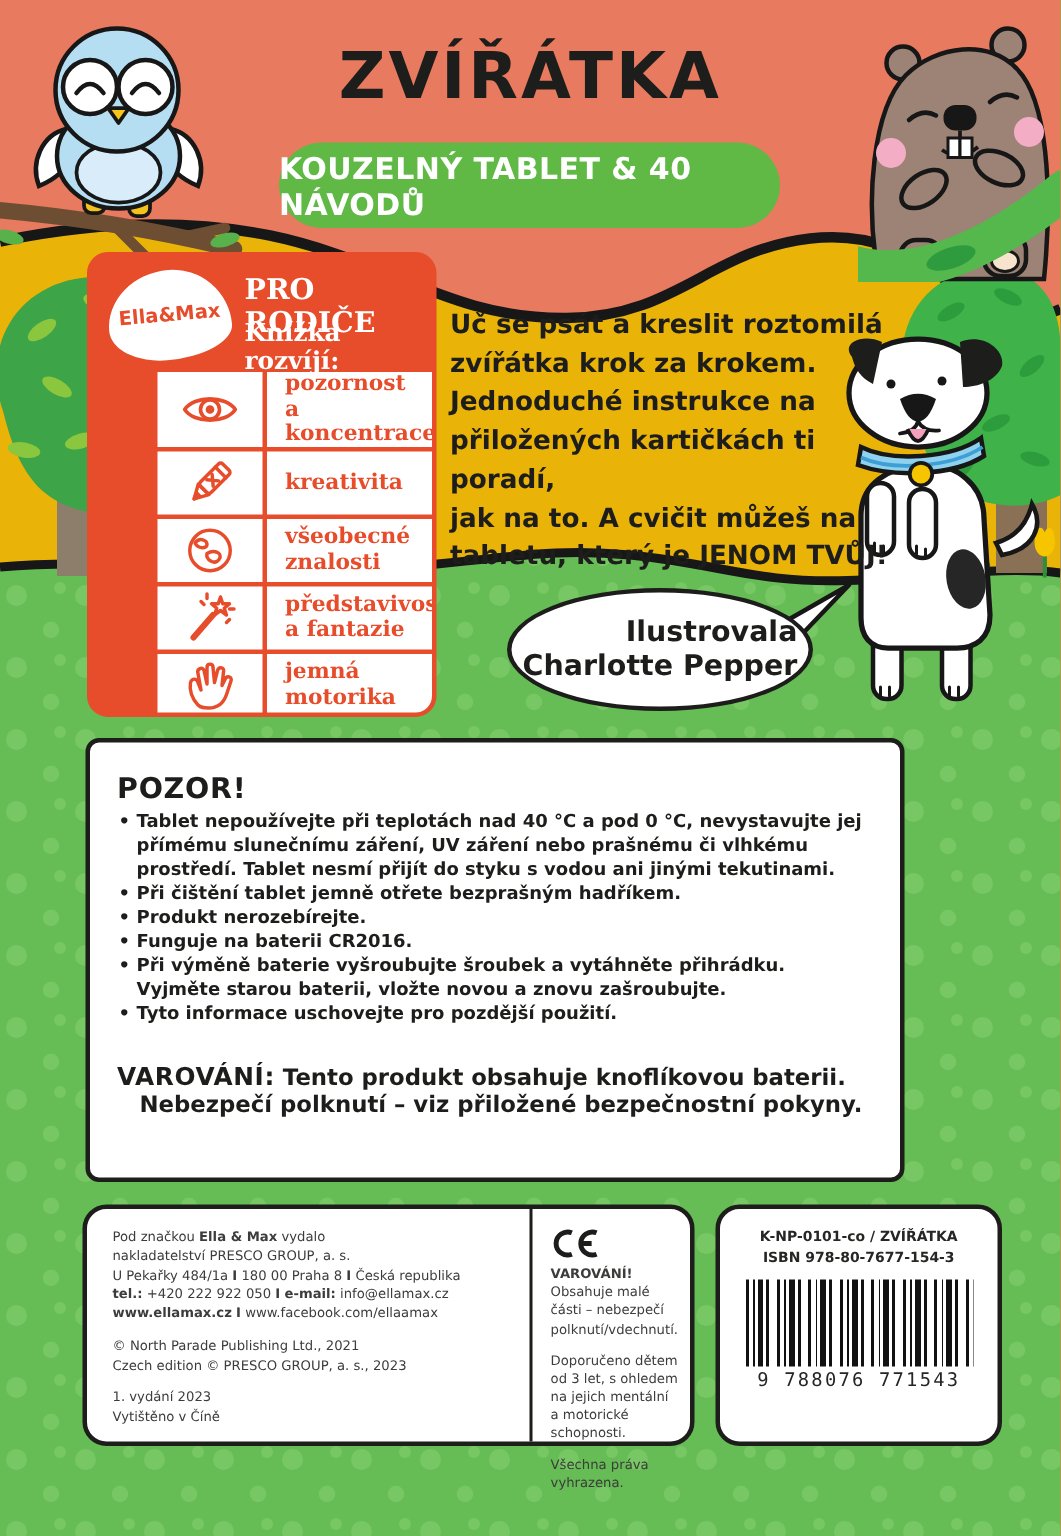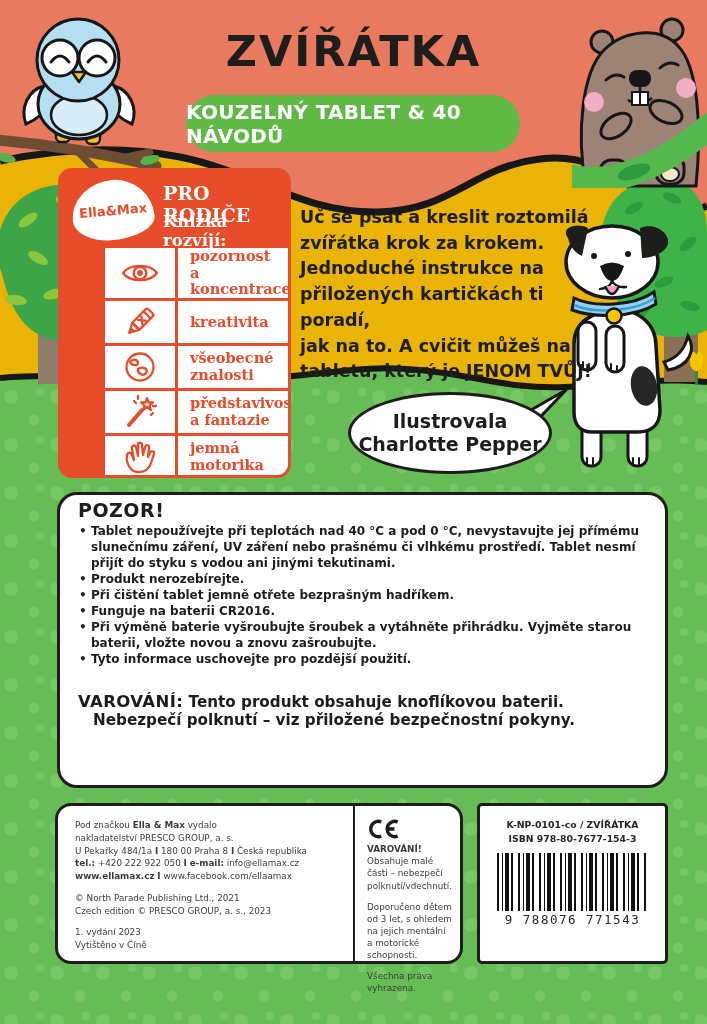--- a/index.html
+++ b/index.html
@@ -27,49 +27,49 @@
   .p-rows{display:grid;grid-template-rows:repeat(5,1fr);row-gap:3px;height:230px;padding-left:44px;}
   .p-row{display:grid;grid-template-columns:70px 1fr;column-gap:3px;}
   .p-cell{background:#fff;display:flex;align-items:center;}
   .p-ico{justify-content:center;}
   .p-lbl{color:#E74C2B;font-family:"DejaVu Serif",serif;font-size:14.5px;font-weight:700;
          line-height:1.15;white-space:pre-line;padding-left:12px;}
   
   .intro{left:300px;top:205px;width:300px;font-size:17.5px;font-weight:600;
          line-height:1.47;white-space:pre-line;}
   
-  .bubble{left:348px;top:392px;width:198px;height:76px;background:#fff;
+  .bubble{left:338px;top:392px;width:198px;height:76px;background:#fff;
           border:3px solid #1d1d1b;border-radius:50%;display:flex;align-items:center;
-          justify-content:center;text-align:center;font-size:19px;font-weight:600;
+          justify-content:center;text-align:right;font-size:19px;font-weight:600;
           line-height:1.22;white-space:pre-line;}
   
-  .caution{left:57px;top:492px;width:611px;height:296px;background:#fff;
-           border:3.5px solid #1d1d1b;border-radius:20px;box-sizing:border-box;
-           padding:4px 18px 0 18px;}
+  .caution{left:57px;top:492px;width:546px;height:296px;background:#fff;
+           border:3.5px solid #1d1d1b;border-radius:9px;box-sizing:border-box;
+           padding:20px 18px 0 18px;}
   .c-title{font-size:19px;font-weight:800;letter-spacing:.5px;margin:0 0 3px 0;}
   .c-list{list-style:none;margin:0;padding:0;font-size:12px;font-weight:700;line-height:1.33;}
   .c-list div{padding-left:13px;position:relative;}
   .c-list div::before{content:"•";position:absolute;left:1px;}
   .warn1{margin-top:24px;font-size:15.2px;font-weight:700;}
   .warn-label{font-size:16.5px;font-weight:800;letter-spacing:.4px;}
   .warn2{padding-left:15px;font-size:15.2px;font-weight:700;}
   
   .imprint{left:55px;top:803px;width:408px;height:161px;background:#fff;
            border:3px solid #1d1d1b;border-radius:16px;box-sizing:border-box;display:flex;}
   .imp-left{width:308px;box-sizing:border-box;padding:13px 8px 8px 17px;font-size:8.8px;
             line-height:1.45;color:#3c3c3b;}
   .imp-left .grp{margin-bottom:9px;}
   .imp-right{flex:1;border-left:2.5px solid #1d1d1b;box-sizing:border-box;
              padding:12px 8px 8px 12px;font-size:8.8px;line-height:1.38;color:#3c3c3b;}
   .imp-right .grp{margin-bottom:9px;}
   .t-bold{font-weight:700;}
   b{font-weight:700;}
   
   .bcbox{left:477px;top:803px;width:191px;height:161px;background:#fff;
-         border:3px solid #1d1d1b;border-radius:5px;box-sizing:border-box;
+         border:3px solid #1d1d1b;border-radius:16px;box-sizing:border-box;
          text-align:center;padding:13px 8px 0 8px;color:#262625;}
   .bc-code{font-size:9.3px;font-weight:700;}
   .bc-isbn{font-size:9.3px;font-weight:700;margin-top:3px;}
   .bars{margin:9px auto 0;width:152px;height:58px;
         background:repeating-linear-gradient(90deg,#111 0 2px,#fff 2px 5px,#111 5px 6px,
         #fff 6px 8px,#111 8px 12px,#fff 12px 14px,#111 14px 16px,#fff 16px 21px);}
   .digits{font-family:"DejaVu Sans Mono",monospace;font-size:12.5px;letter-spacing:1.5px;margin-top:1px;}
 </style>
 </head>
 <body>
@@ -277,22 +277,22 @@
   <svg class="abs" style="left:508px;top:388px" width="62" height="50" viewBox="0 0 62 50">
     <polygon points="2,34 58,2 16,46" fill="#fff" stroke="#171717" stroke-width="3" stroke-linejoin="round"></polygon>
   </svg>
   <div class="abs bubble">Ilustrovala
 Charlotte Pepper</div>
 
   <div class="abs caution">
     <div class="c-title">POZOR!</div>
     <div class="c-list">
         <div>Tablet nepoužívejte při teplotách nad 40 °C a pod 0 °C, nevystavujte jej přímému slunečnímu záření, UV záření nebo prašnému či vlhkému prostředí. Tablet nesmí přijít do styku s vodou ani jinými tekutinami.</div>
+        <div>Při čištění tablet jemně otřete bezprašným hadříkem.</div>
         <div>Produkt nerozebírejte.</div>
-        <div>Při čištění tablet jemně otřete bezprašným hadříkem.</div>
         <div>Funguje na baterii CR2016.</div>
         <div>Při výměně baterie vyšroubujte šroubek a vytáhněte přihrádku. Vyjměte starou baterii, vložte novou a znovu zašroubujte.</div>
         <div>Tyto informace uschovejte pro pozdější použití.</div>
       </div>
     <div class="warn1">
       <span class="warn-label">VAROVÁNÍ:</span>
       <span>Tento produkt obsahuje knoflíkovou baterii.</span>
     </div>
     <div class="warn2">Nebezpečí polknutí – viz přiložené bezpečnostní pokyny.</div>
   </div>

